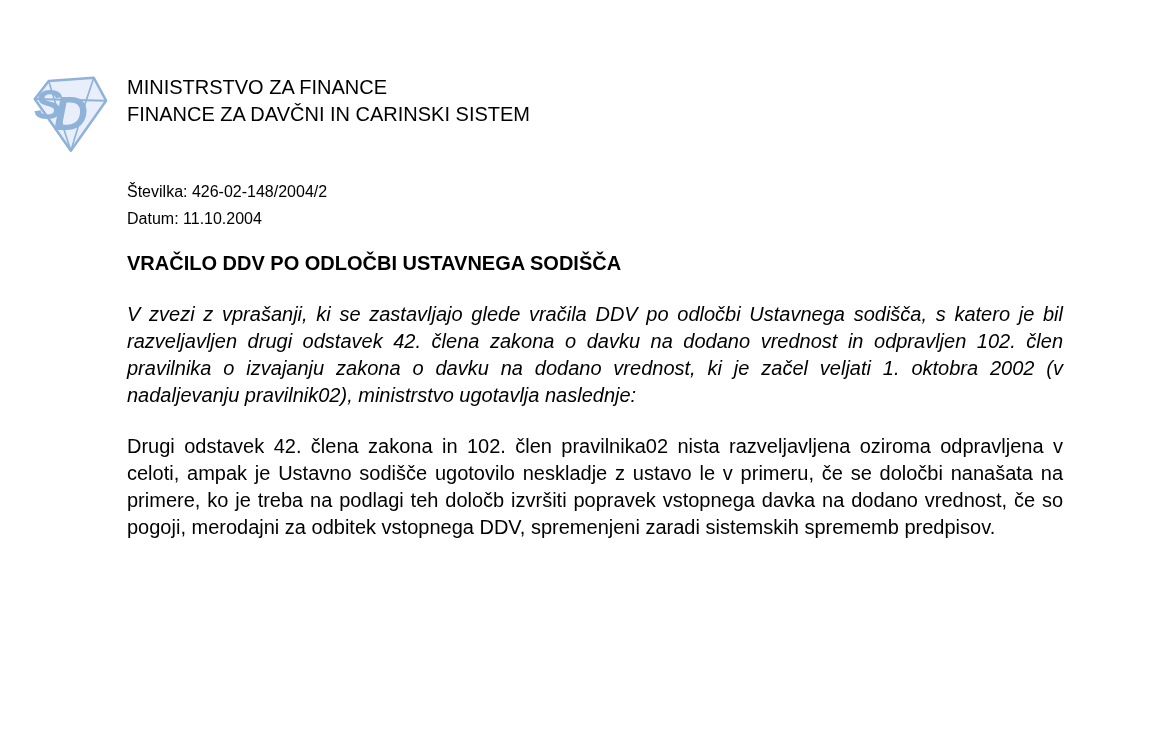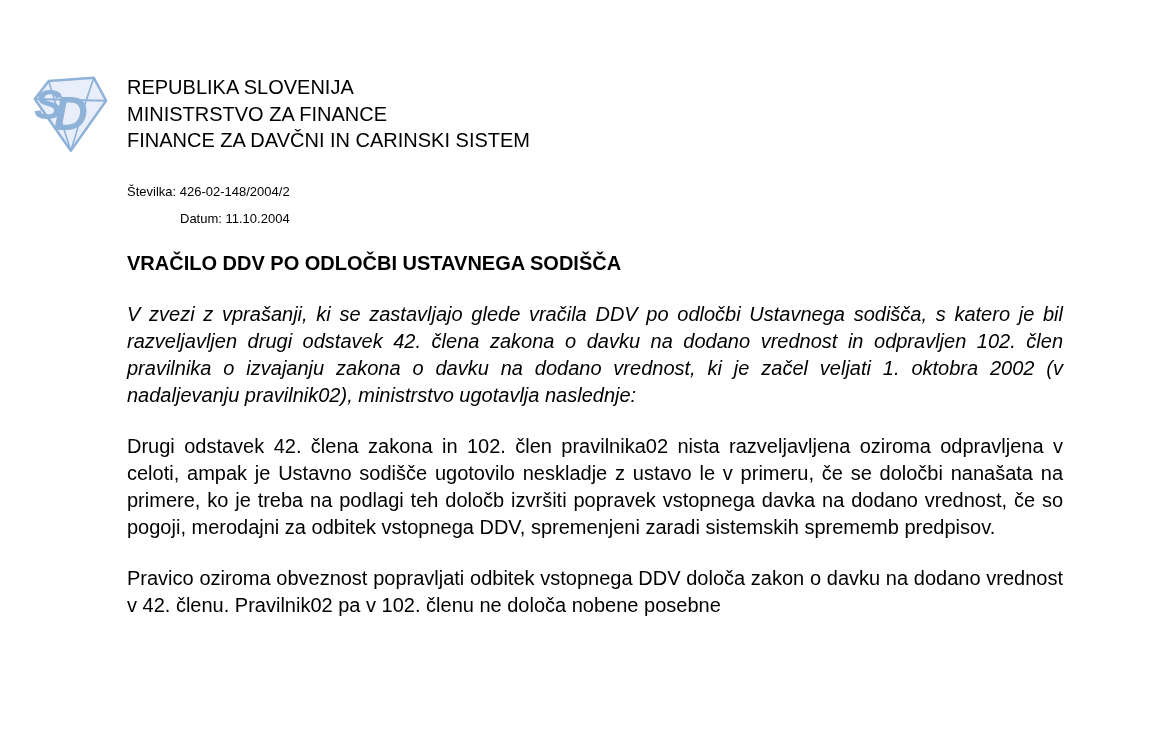--- a/index.html
+++ b/index.html
@@ -36,24 +36,23 @@
     left: 127px;
     top: 74px;
     font-size: 20px;
     line-height: 26.5px;
     white-space: nowrap;
   }
   .meta {
     position: absolute;
     left: 127px;
     top: 179px;
-    font-size: 13px;
+    font-size: 16px;
     line-height: 26.5px;
     white-space: nowrap;
-    text-align: right;
   }
   .content {
     position: absolute;
     left: 127px;
     top: 250px;
     width: 948px;
     font-size: 20px;
     line-height: 27px;
   }
   .title {
@@ -75,30 +74,28 @@
 
   <svg class="logo" viewBox="0 0 100 102" aria-hidden="true">
     <polygon points="7,34 24,12 79,8 94,36 51,97" fill="var(--logo-fill)" stroke="var(--logo-blue)" stroke-width="3" stroke-linejoin="round"></polygon>
     <path d="M7,34 L94,36" fill="none" stroke="var(--logo-blue)" stroke-width="2.5"></path>
     <path d="M24,12 L31,35 M79,8 L70,35 M31,35 L51,97 M70,35 L51,97" fill="none" stroke="var(--logo-blue)" stroke-width="2"></path>
     <text x="6" y="58" font-family="Liberation Sans, sans-serif" font-size="52" font-weight="bold" font-style="italic" fill="var(--logo-blue)">S</text>
     <text x="30" y="72" font-family="Liberation Sans, sans-serif" font-size="58" font-weight="bold" font-style="italic" fill="var(--logo-blue)">D</text>
   </svg>
 
   <div class="org">
-    <div>REPUBLIKA SLOVENIJA</div>
     <div>MINISTRSTVO ZA FINANCE</div>
     <div>FINANCE ZA DAVČNI IN CARINSKI SISTEM</div>
   </div>
 
   <div class="meta">
     <div>Številka: 426-02-148/2004/2</div>
     <div>Datum: 11.10.2004</div>
   </div>
 
   <div class="content">
     <h1 class="title">VRAČILO DDV PO ODLOČBI USTAVNEGA SODIŠČA</h1>
     <p class="para italic">V zvezi z vprašanji, ki se zastavljajo glede vračila DDV po odločbi Ustavnega sodišča, s katero je bil razveljavljen drugi odstavek 42. člena zakona o davku na dodano vrednost in odpravljen 102. člen pravilnika o izvajanju zakona o davku na dodano vrednost, ki je začel veljati 1. oktobra 2002 (v nadaljevanju pravilnik02), ministrstvo ugotavlja naslednje:</p>
     <p class="para">Drugi odstavek 42. člena zakona in 102. člen pravilnika02 nista razveljavljena oziroma odpravljena v celoti, ampak je Ustavno sodišče ugotovilo neskladje z ustavo le v primeru, če se določbi nanašata na primere, ko je treba na podlagi teh določb izvršiti popravek vstopnega davka na dodano vrednost, če so pogoji, merodajni za odbitek vstopnega DDV, spremenjeni zaradi sistemskih sprememb predpisov.</p>
-    <p class="para">Pravico oziroma obveznost popravljati odbitek vstopnega DDV določa zakon o davku na dodano vrednost v 42. členu. Pravilnik02 pa v 102. členu ne določa nobene posebne</p>
   </div>
 
 </div>
 
 </body></html>

